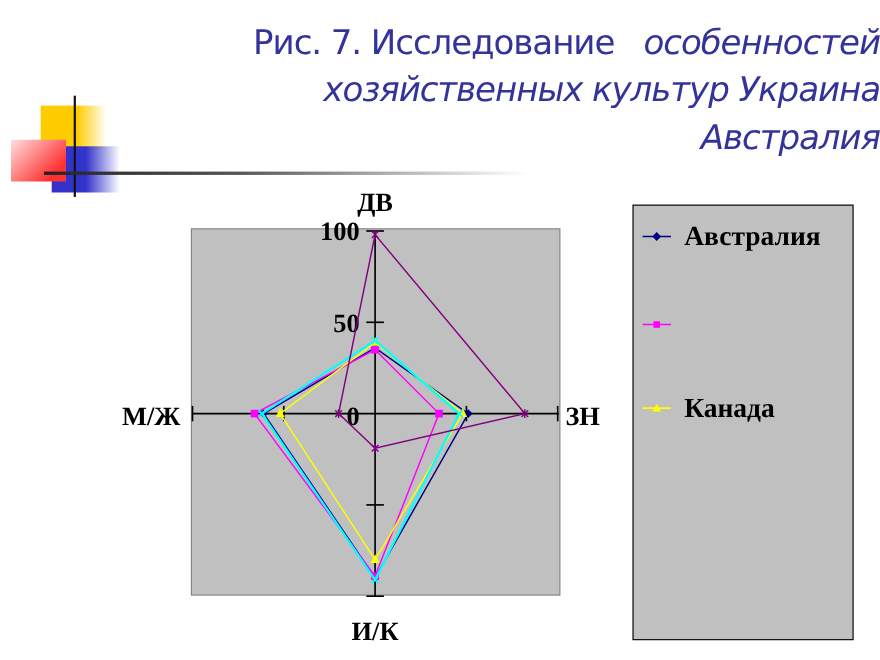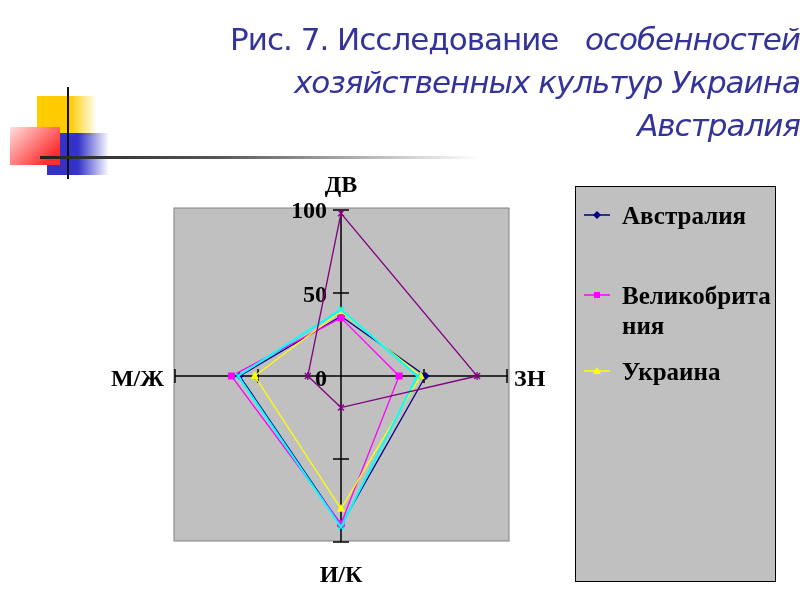--- a/index.html
+++ b/index.html
@@ -103,22 +103,21 @@
         <line x1="0" y1="14" x2="26" y2="14" stroke="#000080" stroke-width="1.5"></line>
         <polygon points="13,10 17,14 13,18 9,14" fill="#000080"></polygon>
       </svg>
     <span class="legend-text">Австралия</span>
   </div>
   <div class="legend-item" style="top:94px;">
     <svg class="legend-swatch" viewBox="0 0 26 26">
         <line x1="0" y1="14" x2="26" y2="14" stroke="#ff00ff" stroke-width="1.5"></line>
         <rect x="10" y="11" width="6" height="6" fill="#ff00ff"></rect>
       </svg>
-    <span class="legend-text">Великобритания</span>
   </div>
   <div class="legend-item" style="top:170px;">
     <svg class="legend-swatch" viewBox="0 0 26 26">
         <line x1="0" y1="14" x2="26" y2="14" stroke="#ffff00" stroke-width="1.5"></line>
         <polygon points="13,10 17,17 9,17" fill="#ffff00"></polygon>
       </svg>
-    <span class="legend-text">Украина</span>
+    <span class="legend-text">Канада</span>
   </div>
 </div>
 
 </body></html>

